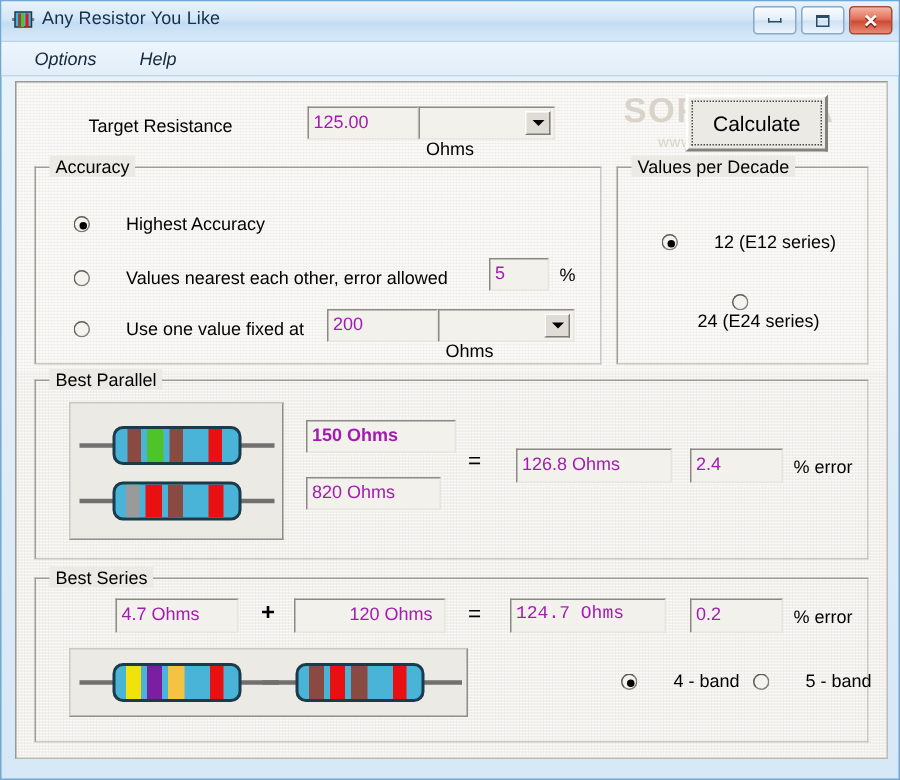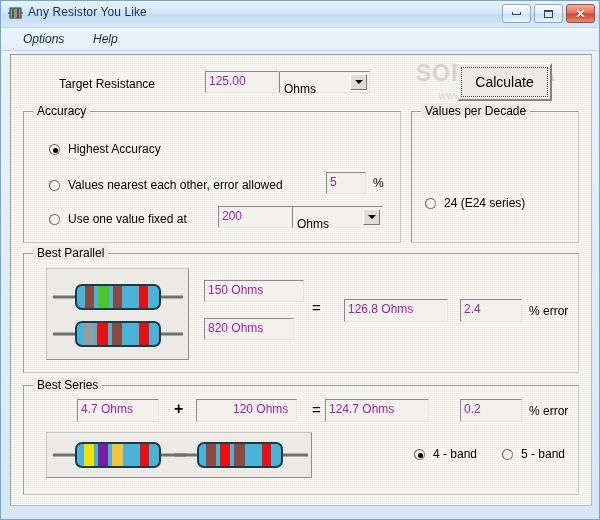--- a/index.html
+++ b/index.html
@@ -113,21 +113,21 @@
   }
 
   .combo {
     position: absolute;
     box-sizing: border-box;
     background: #f2f1ec;
     border: 1px solid;
     border-color: #8a8a84 #e6e5df #e6e5df #8a8a84;
     font-size: 12px;
   }
-  .combo .cval { position:absolute; left: 4px; top: 10px; font-size: 12px; color:#000; }
+  .combo .cval { position:absolute; left: 4px; top: 20px; font-size: 12px; color:#000; }
   .combo .cbtn {
     position: absolute; right: 2px; top: 2px;
     width: 17px; bottom: 2px;
     background: #dedcd5;
     border: 1px solid;
     border-color: #ffffff #7c7c76 #7c7c76 #ffffff;
     box-sizing: border-box;
     display:flex; align-items:center; justify-content:center;
   }
   .arrow-dn {
@@ -160,21 +160,21 @@
     border: 1px solid #7f7f79;
     border-top-color: #5c5c57; border-left-color: #5c5c57;
     background: #f4f3ee;
     position: relative;
     flex: 0 0 auto;
   }
   .radio .dot.on::after {
     content:""; position:absolute; left:3px; top:3px;
     width:5px; height:5px; border-radius:50%; background:#000;
   }
-  .radio .rlbl { font-size: 12px; color:#000; margin-left: 8px; white-space: nowrap; text-align: center; }
+  .radio .rlbl { font-size: 12px; color:#000; margin-left: 24px; white-space: nowrap; text-align: center; }
 
   .calcbtn {
     position: absolute;
     box-sizing: border-box;
     background: #eceae4;
     border: 2px solid;
     border-color: #ffffff #83837d #83837d #ffffff;
     display:flex; align-items:center; justify-content:center;
   }
   .calcbtn .inner {
@@ -289,21 +289,25 @@
         <span class="cval">Ohms</span>
         <span class="cbtn">
             <i class="arrow-dn"></i>
           </span>
       </div>
     </div>
 
     <div class="groupbox" style="left:400px; top:56px; width:168px; height:132px;">
       <span class="gtitle">Values per Decade</span>
 
-      <div class="radio" style="left:13px; top:84px;">
+      <div class="radio" style="left:29px; top:42px;">
+        <span class="dot on"></span>
+        <span class="rlbl">12  (E12 series)</span>
+      </div>
+      <div class="radio" style="left:29px; top:84px;flex-direction:column;">
         <span class="dot"></span>
         <span class="rlbl">24 (E24 series)</span>
       </div>
     </div>
 
     <div class="groupbox" style="left:12px; top:198px; width:556px; height:120px;">
       <span class="gtitle">Best Parallel</span>
 
       <div class="respanel" style="left:22px; top:14px; width:143px; height:92px;">
 
@@ -321,40 +325,40 @@
           <span class="res-wire" style="left:0; width:130px;"></span>
           <span class="res-body" style="left:22px; width:86px;">
             <i class="band" style="left:7px;  width:9px;  background:#9a9a9a;"></i>
             <i class="band" style="left:20px; width:11px; background:#e81010;"></i>
             <i class="band" style="left:35px; width:10px; background:#8a4a42;"></i>
             <i class="band" style="left:62px; width:10px; background:#e81010;"></i>
           </span>
         </div>
       </div>
 
-      <div class="textbox" style="left:180px; top:26px; width:100px; height:22px;">150 Ohms</div>
+      <div class="textbox" style="left:180px; top:26px; width:100px; height:22px;font-weight:bold;">150 Ohms</div>
       <div class="textbox" style="left:180px; top:64px; width:90px; height:22px;">820 Ohms</div>
 
       <div class="eqsign" style="left:288px; top:45px;">=</div>
 
       <div class="textbox" style="left:320px; top:45px; width:104px; height:23px;">126.8 Ohms</div>
       <div class="textbox" style="left:436px; top:45px; width:62px; height:23px;">2.4</div>
       <div class="lbl" style="left:505px; top:50px;">% error</div>
     </div>
 
     <div class="groupbox" style="left:12px; top:330px; width:556px; height:110px;">
       <span class="gtitle">Best Series</span>
 
       <div class="textbox" style="left:53px; top:13px; width:82px; height:23px;">4.7 Ohms</div>
       <div class="plussign" style="left:150px; top:14px;">+</div>
       <div class="textbox" style="left:172px; top:13px; width:101px; height:23px;padding-left:36px;">120 Ohms</div>
 
       <div class="eqsign" style="left:288px; top:15px;">=</div>
 
-      <div class="textbox" style="left:301px; top:13px; width:104px; height:23px;">124.7 Ohms</div>
+      <div class="textbox" style="left:316px; top:13px; width:104px; height:23px;font-family:Liberation Mono, monospace;">124.7 Ohms</div>
       <div class="textbox" style="left:436px; top:13px; width:62px; height:23px;">0.2</div>
       <div class="lbl" style="left:505px; top:18px;">% error</div>
 
       <div class="respanel" style="left:22px; top:46px; width:266px; height:46px;">
 
         <div class="resistor" style="left:6px; top:9px; width:133px; height:26px;">
           <span class="res-wire" style="left:0; width:133px;"></span>
           <span class="res-body" style="left:22px; width:86px;">
             <i class="band" style="left:7px;  width:10px; background:#f2e20c;"></i>
             <i class="band" style="left:21px; width:10px; background:#7b1fa2;"></i>

